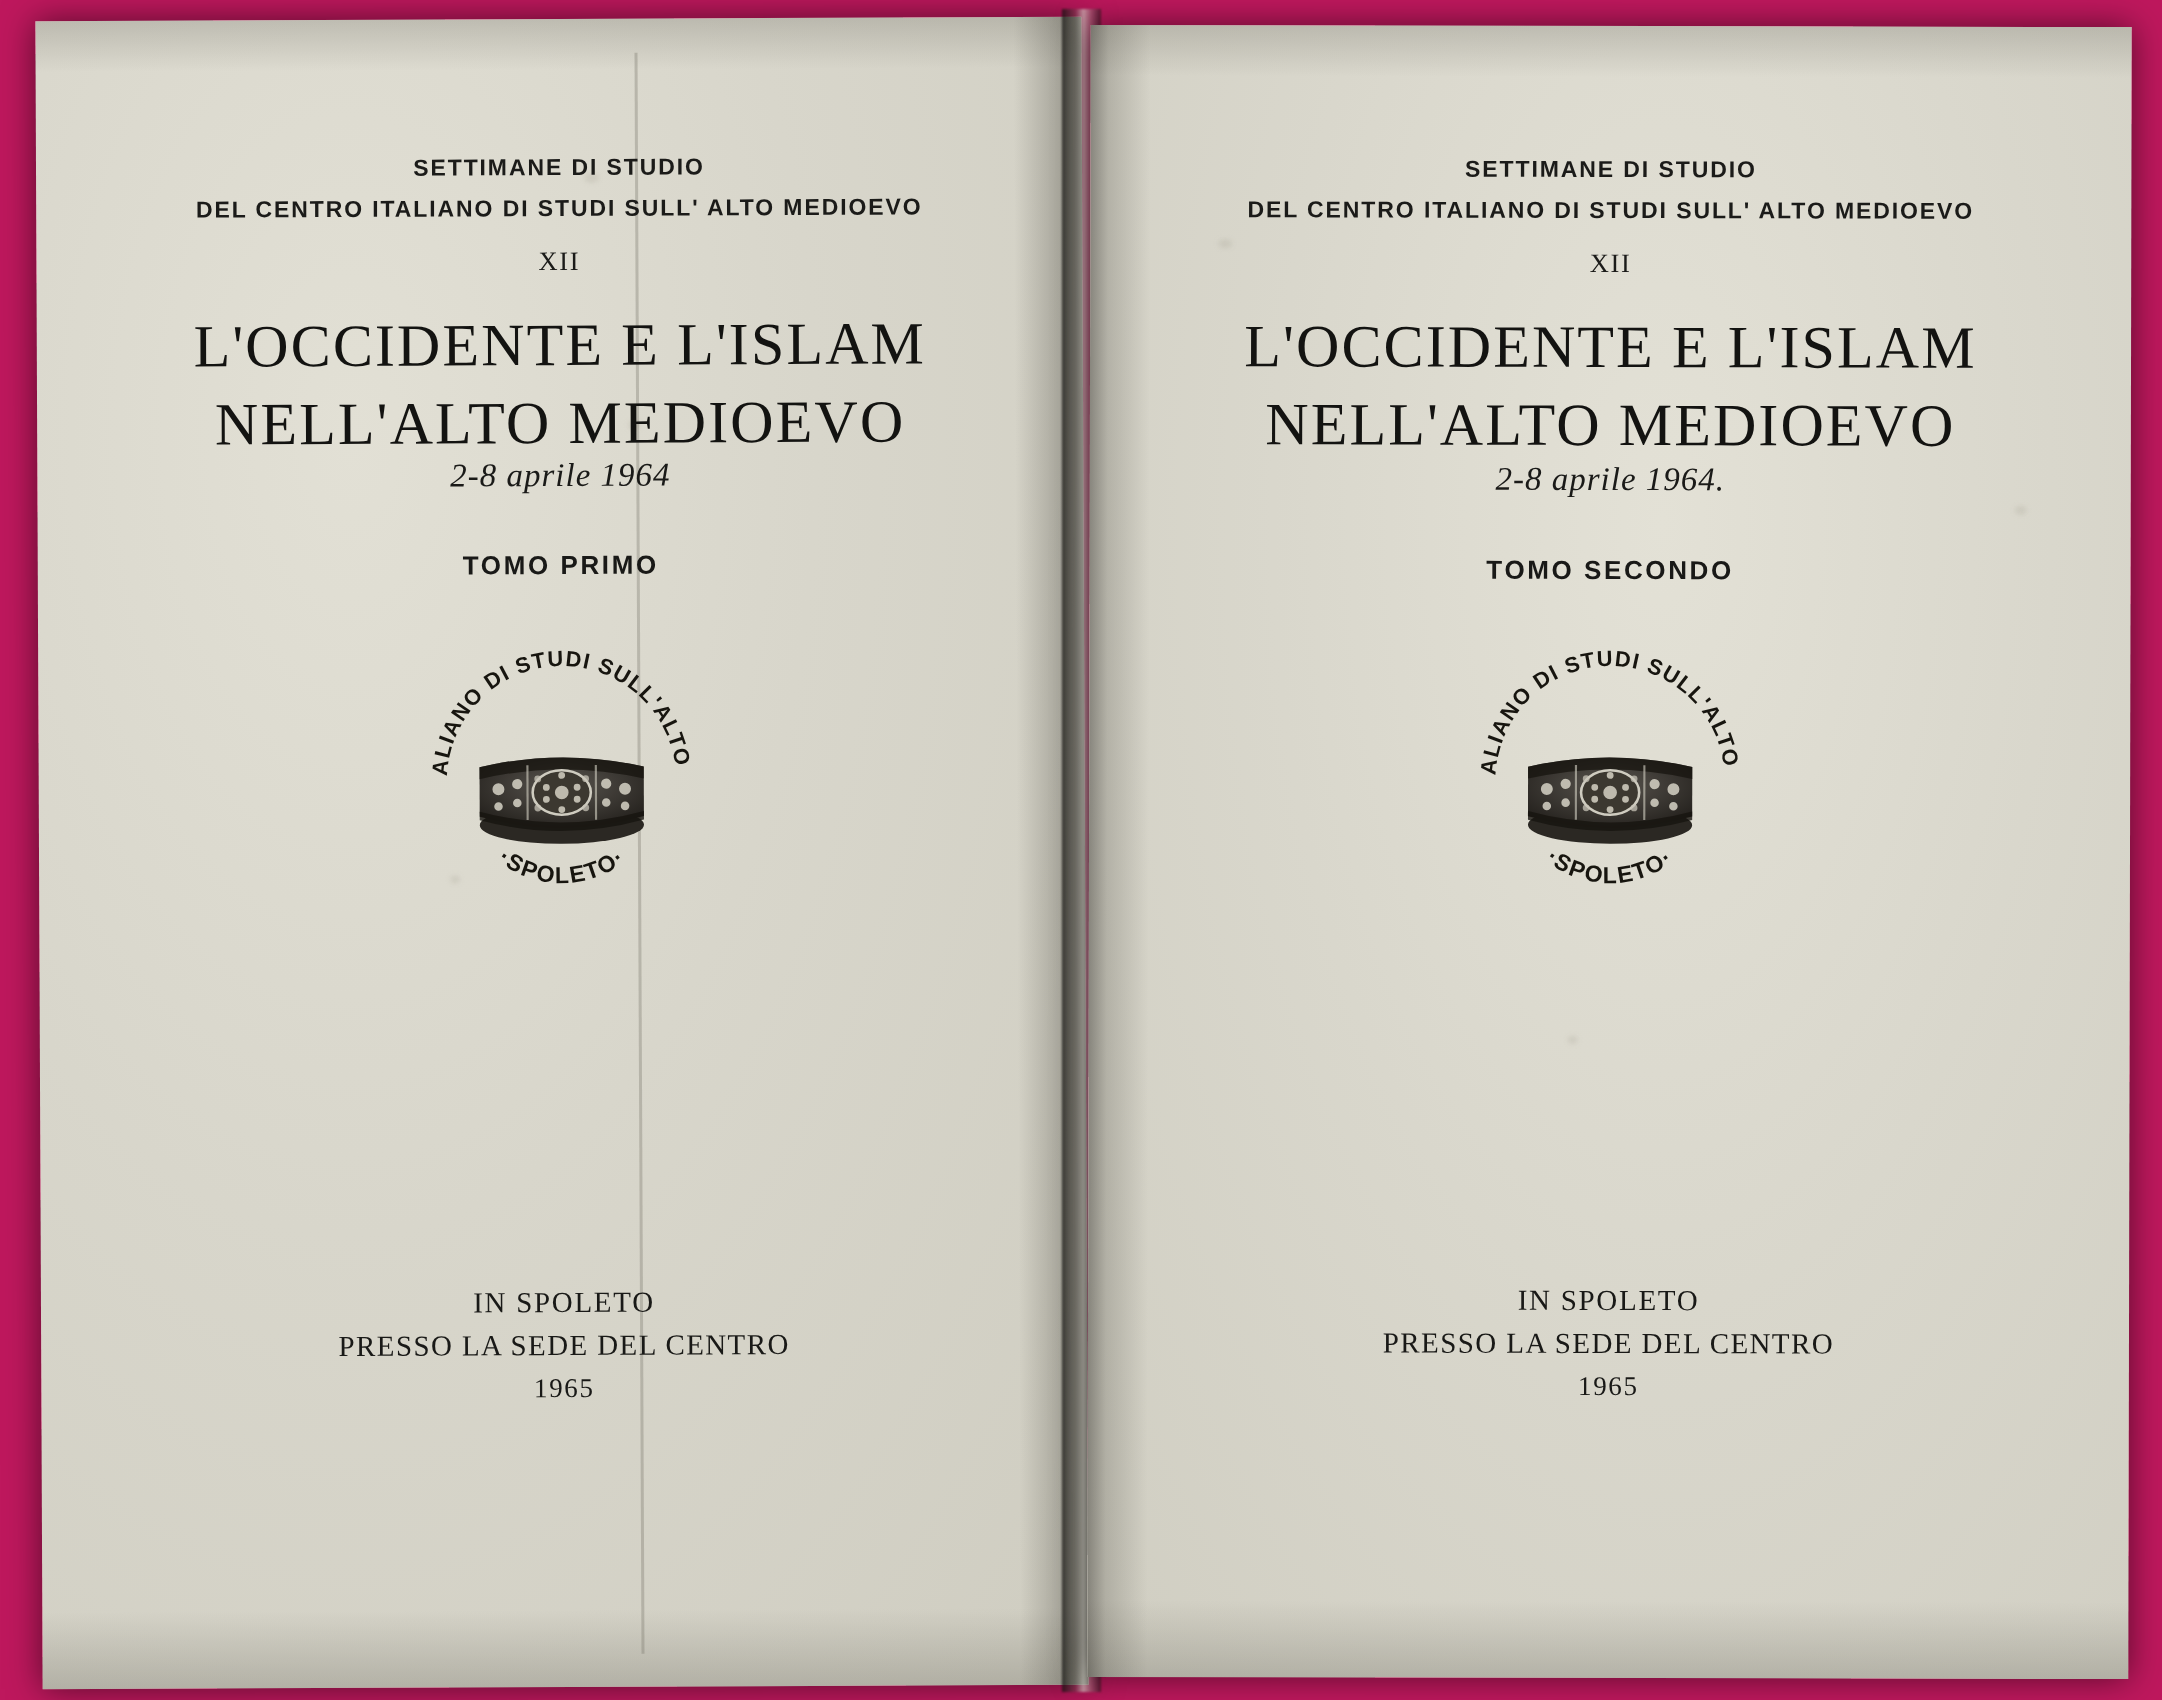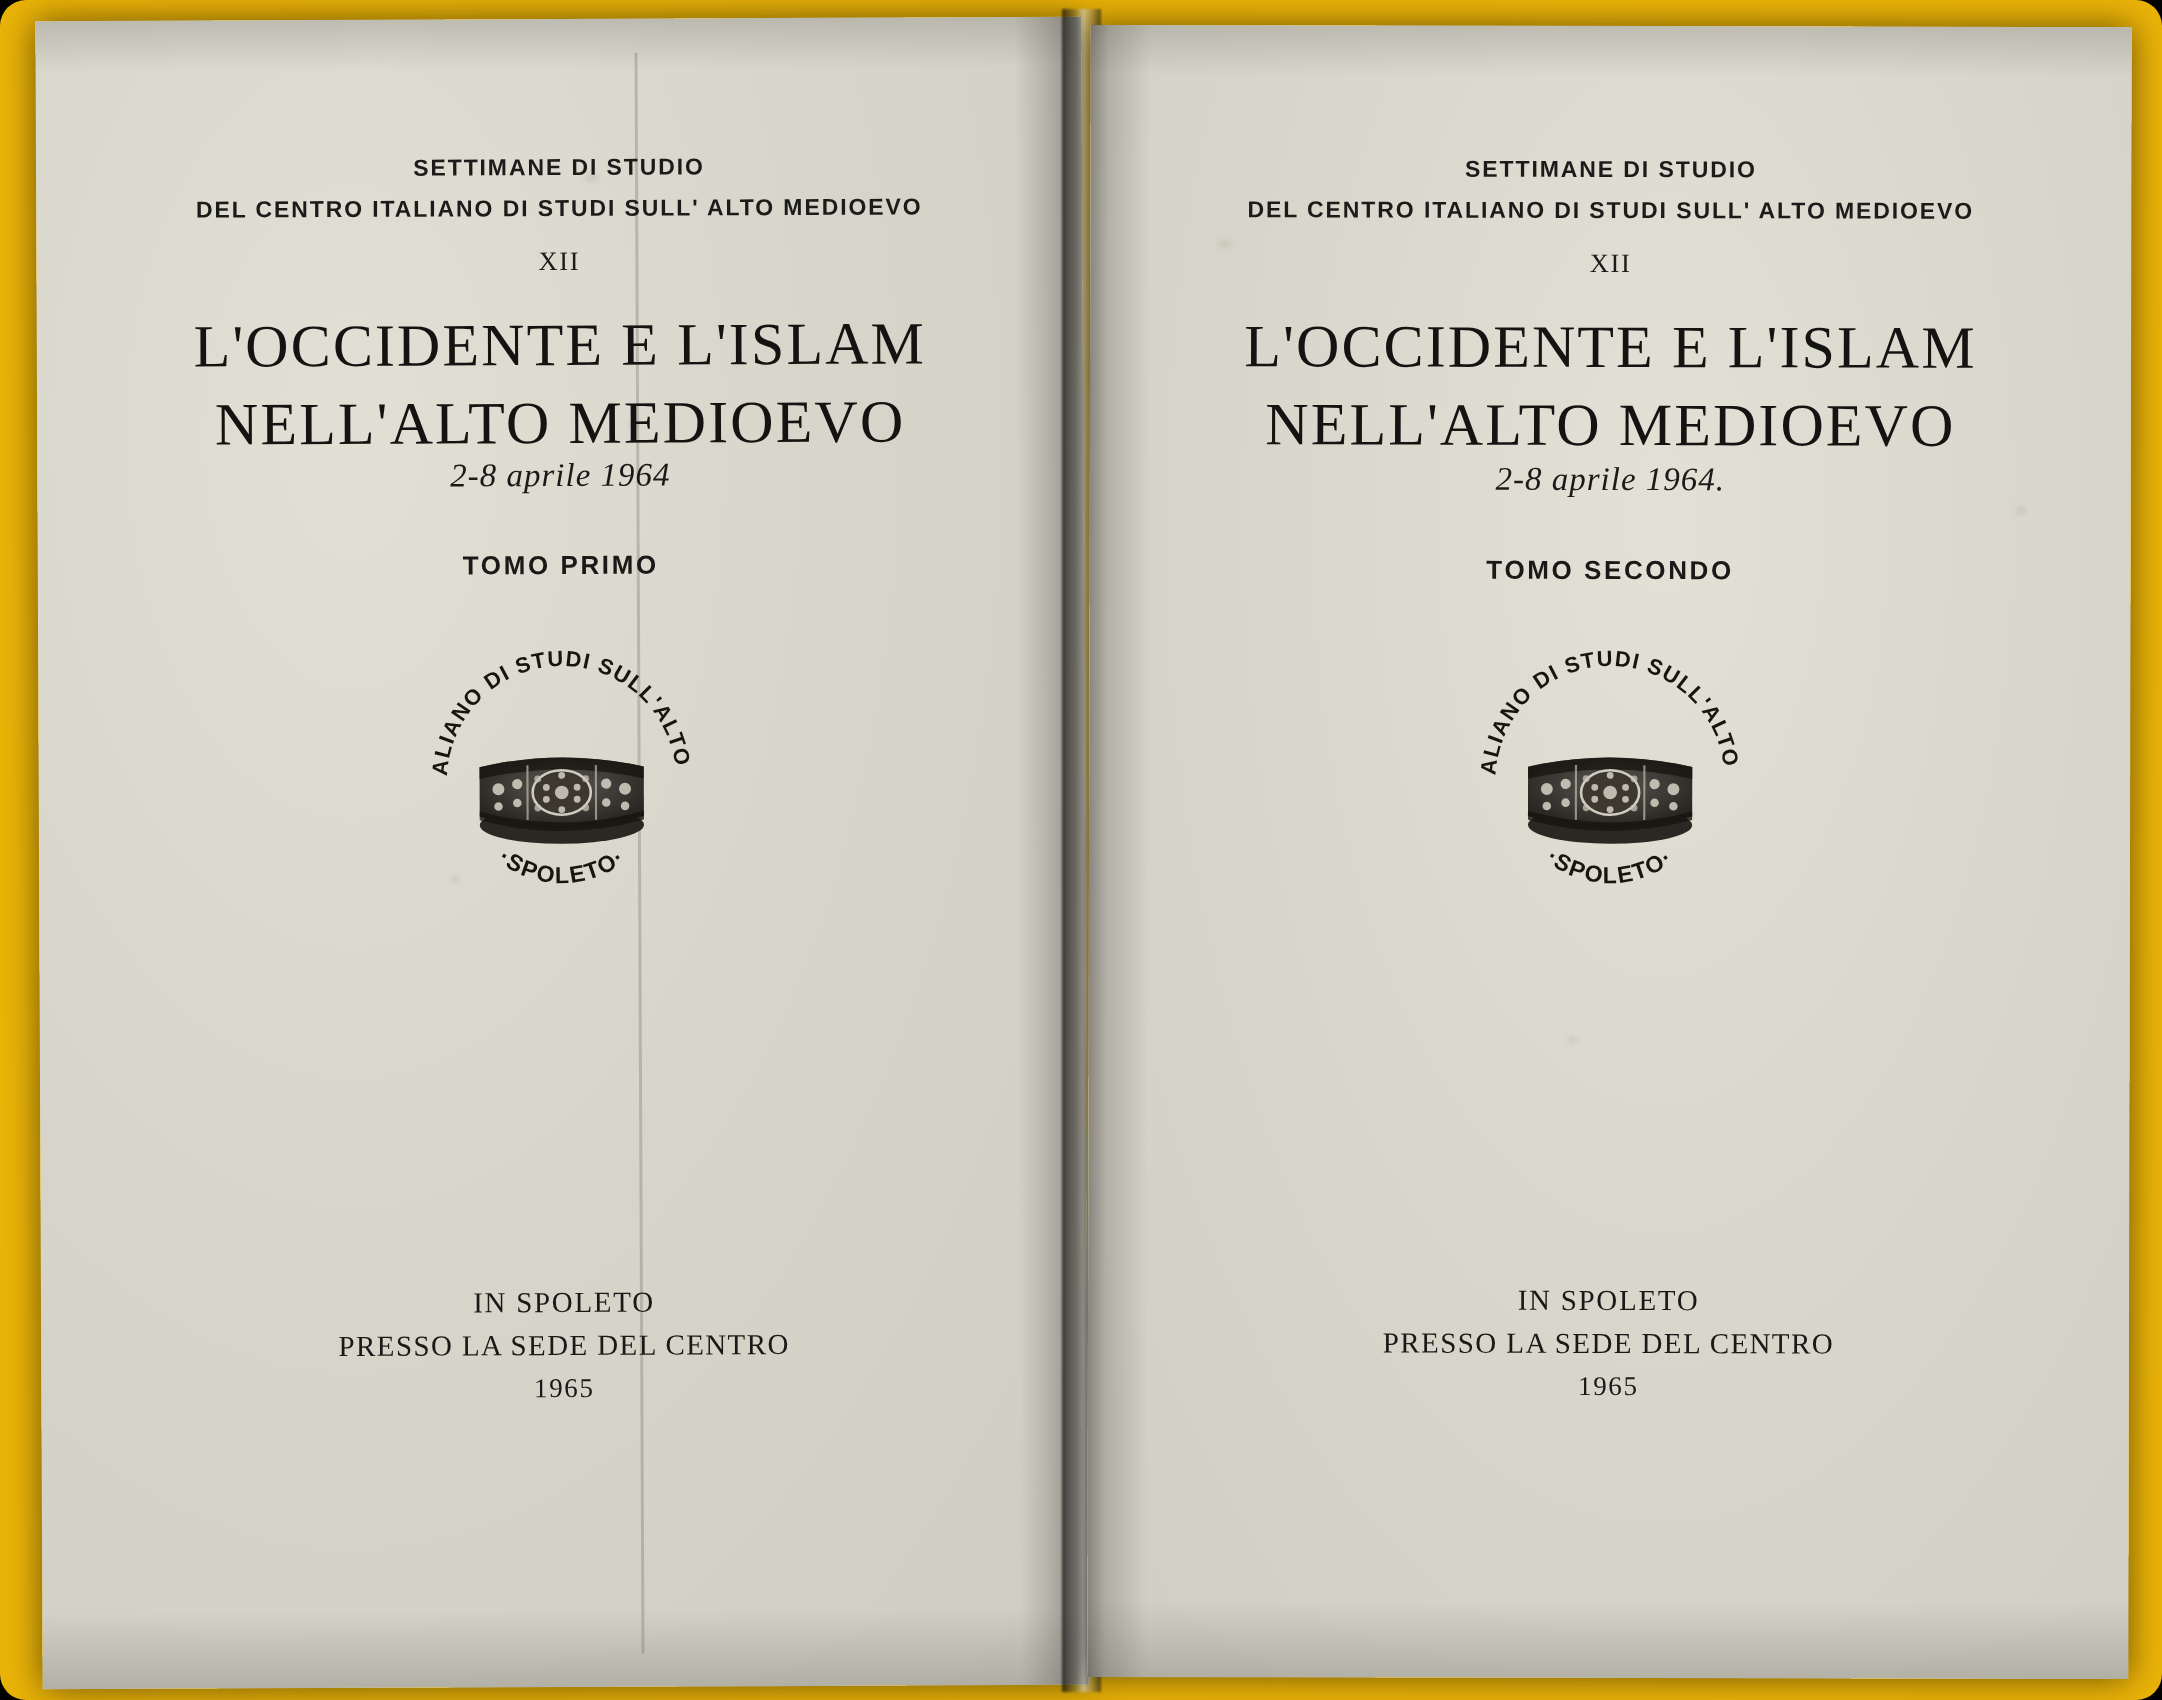--- a/index.html
+++ b/index.html
@@ -11,22 +11,21 @@
     width: 2162px;
     height: 1700px;
     overflow: hidden;
     font-family: "Liberation Serif", serif;
   }
 
   .scene {
     position: relative;
     width: 2162px;
     height: 1700px;
-    background: #eab308;
-    border-radius: 26px;
+    background: #be185d;
   }
 
   
   .cover {
     position: absolute;
     top: 0;
     background: #d9d7cc;
     color: #1a1a18;
     box-sizing: border-box;
     overflow: hidden;

